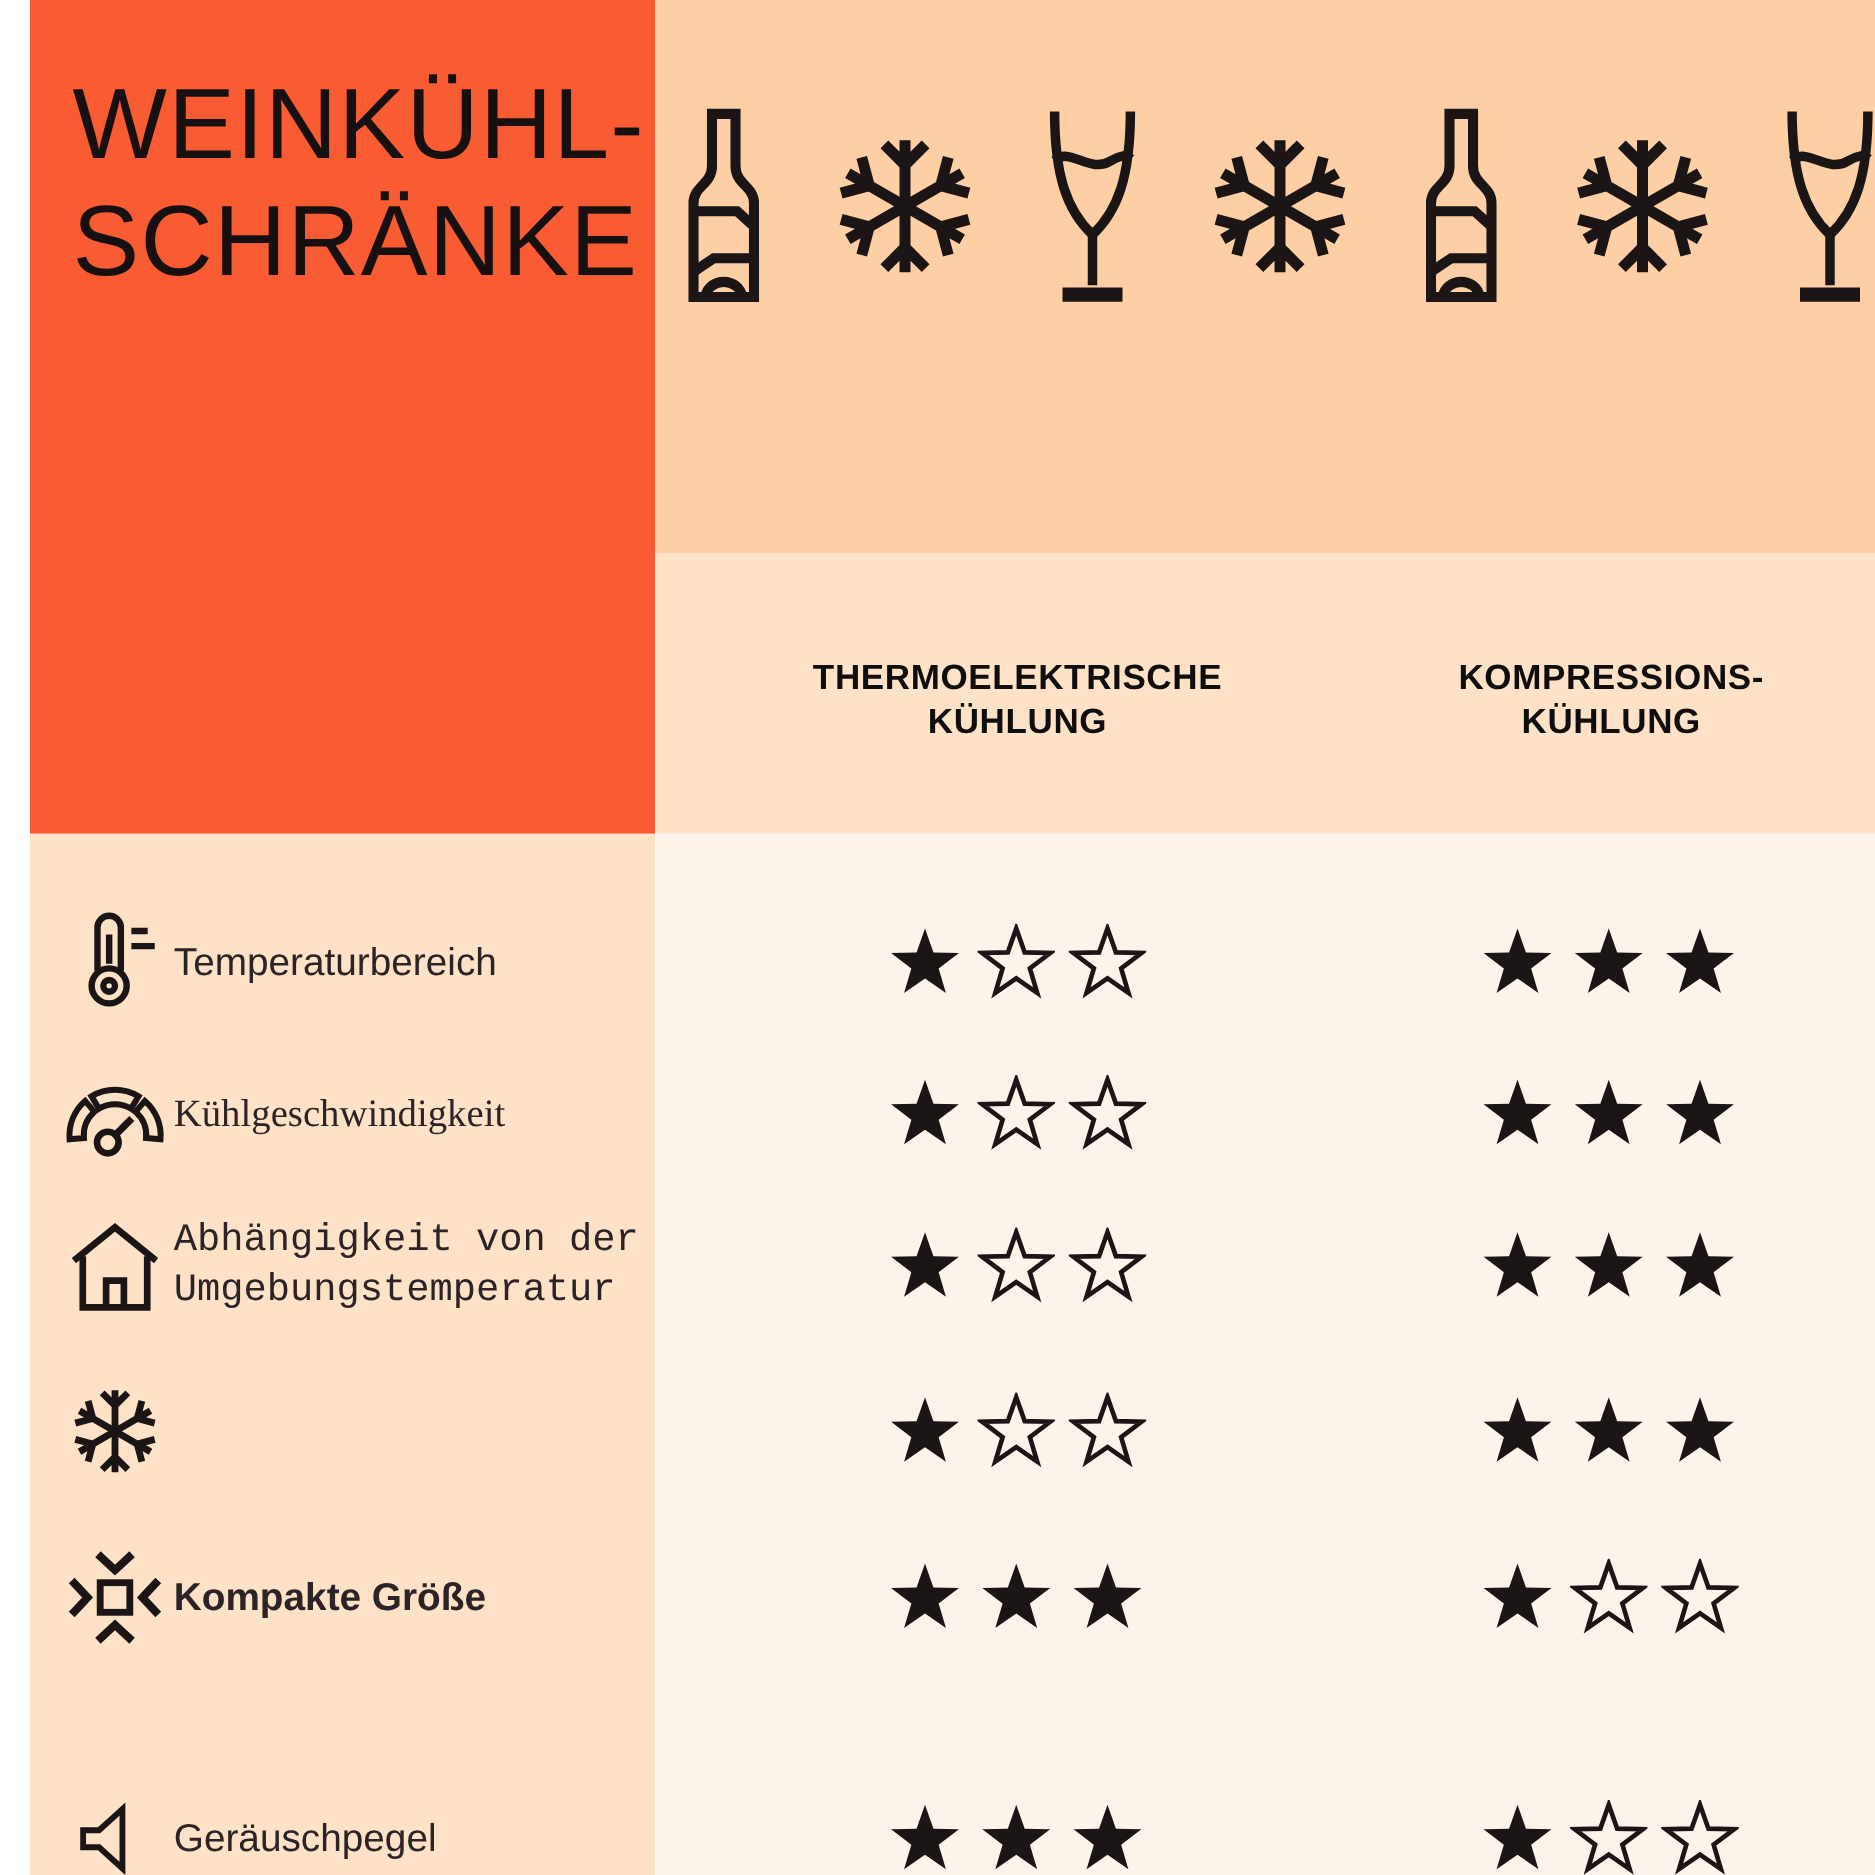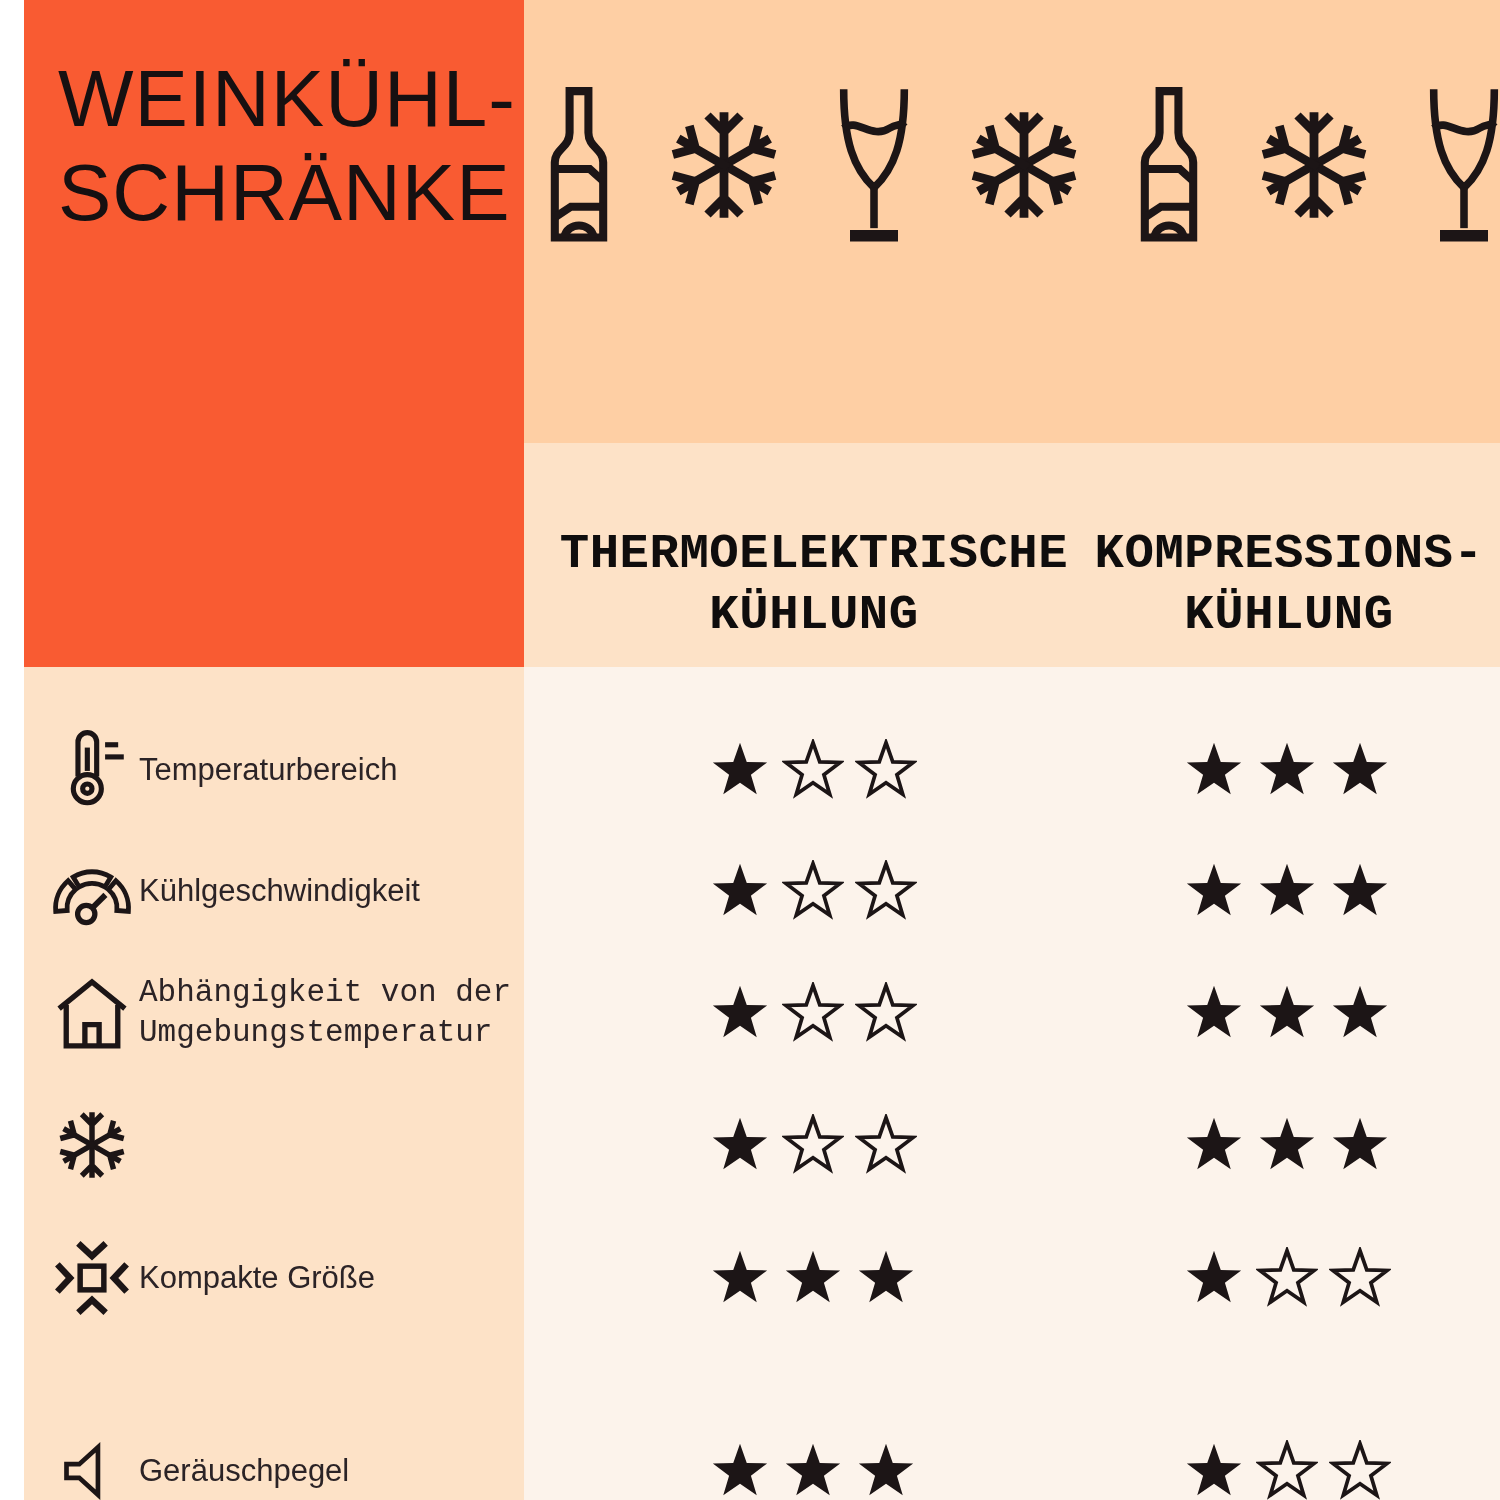--- a/index.html
+++ b/index.html
@@ -25,23 +25,22 @@
   
   .banner-icons{
     left:500px;top:0;width:1000px;height:330px;
     display:flex;justify-content:center;align-items:center;gap:36px;
   }
   .banner-icons svg{display:block;}
 
   
   .col-header{
     top:524px;width:550px;text-align:center;
-    font-weight:bold;font-size:49px;line-height:1.25;color:#0F0D0D;
+    font-weight:bold;font-size:28px;line-height:1.25;color:#0F0D0D;
     letter-spacing:0.5px;
-    font-family:Liberation Mono, monospace;
   }
   .col-header.thermo{left:515px;}
   .col-header.komp{left:990px;}
 
   
   .row{left:0;width:1200px;height:150px;}
   .row-icon{
     position:absolute;left:20px;top:50%;transform:translateY(-50%);
     width:96px;display:flex;justify-content:center;align-items:center;
   }
@@ -213,21 +212,21 @@
         </svg>
         <svg viewBox="0 0 100 100" class="star">
           <path d="M50,6 L60.9,37 L93.8,37.8 L67.6,57.7 L77,89.2 L50,70.5 L23,89.2 L32.4,57.7 L6.2,37.8 L39.1,37 Z" fill="#1C1516"></path>
         </svg>
         <svg viewBox="0 0 100 100" class="star">
           <path d="M50,6 L60.9,37 L93.8,37.8 L67.6,57.7 L77,89.2 L50,70.5 L23,89.2 L32.4,57.7 L6.2,37.8 L39.1,37 Z" fill="#1C1516"></path>
         </svg>
       </div>
   </div>
 
-  <div class="abs row" style="top:816px;">
+  <div class="abs row" style="top:816px;font-family:Liberation Serif, serif;">
     <div class="row-icon">
       <svg width="96" height="81" viewBox="0 0 100 84">
         <path class="ic" stroke-width="5" d="M12.2,63.3 A38,38 0 0 1 25.1,31.3 L32.9,40.4 A26,26 0 0 0 24.1,62.3 Z"></path>
         <path class="ic" stroke-width="5" d="M30.4,27.4 A38,38 0 0 1 69.6,27.4 L63.4,37.7 A26,26 0 0 0 36.6,37.7 Z"></path>
         <path class="ic" stroke-width="5" d="M74.9,31.3 A38,38 0 0 1 87.9,63.3 L75.9,62.3 A26,26 0 0 0 67.1,40.4 Z"></path>
         <circle class="ic" stroke-width="5.5" cx="44" cy="66" r="9"></circle>
         <path class="ic" stroke-width="6" d="M50.5,59.5 L64,46"></path>
       </svg>
     </div>
     <div class="row-label">Kühlgeschwindigkeit</div>
@@ -330,21 +329,21 @@
         </svg>
         <svg viewBox="0 0 100 100" class="star">
           <path d="M50,6 L60.9,37 L93.8,37.8 L67.6,57.7 L77,89.2 L50,70.5 L23,89.2 L32.4,57.7 L6.2,37.8 L39.1,37 Z" fill="#1C1516"></path>
         </svg>
         <svg viewBox="0 0 100 100" class="star">
           <path d="M50,6 L60.9,37 L93.8,37.8 L67.6,57.7 L77,89.2 L50,70.5 L23,89.2 L32.4,57.7 L6.2,37.8 L39.1,37 Z" fill="#1C1516"></path>
         </svg>
       </div>
   </div>
 
-  <div class="abs row" style="top:1203px;">
+  <div class="abs row" style="top:1203px;font-weight:bold;">
     <div class="row-icon">
       <svg width="82" height="82" viewBox="0 0 90 90">
         <rect class="ic" stroke-width="6" x="32" y="32" width="26" height="26"></rect>
         <path class="ic" stroke-width="7" d="M30,7 L45,21 L60,7"></path>
         <path class="ic" stroke-width="7" d="M30,83 L45,69 L60,83"></path>
         <path class="ic" stroke-width="7" d="M7,30 L21,45 L7,60"></path>
         <path class="ic" stroke-width="7" d="M83,30 L69,45 L83,60"></path>
       </svg>
     </div>
     <div class="row-label">Kompakte Größe</div>

